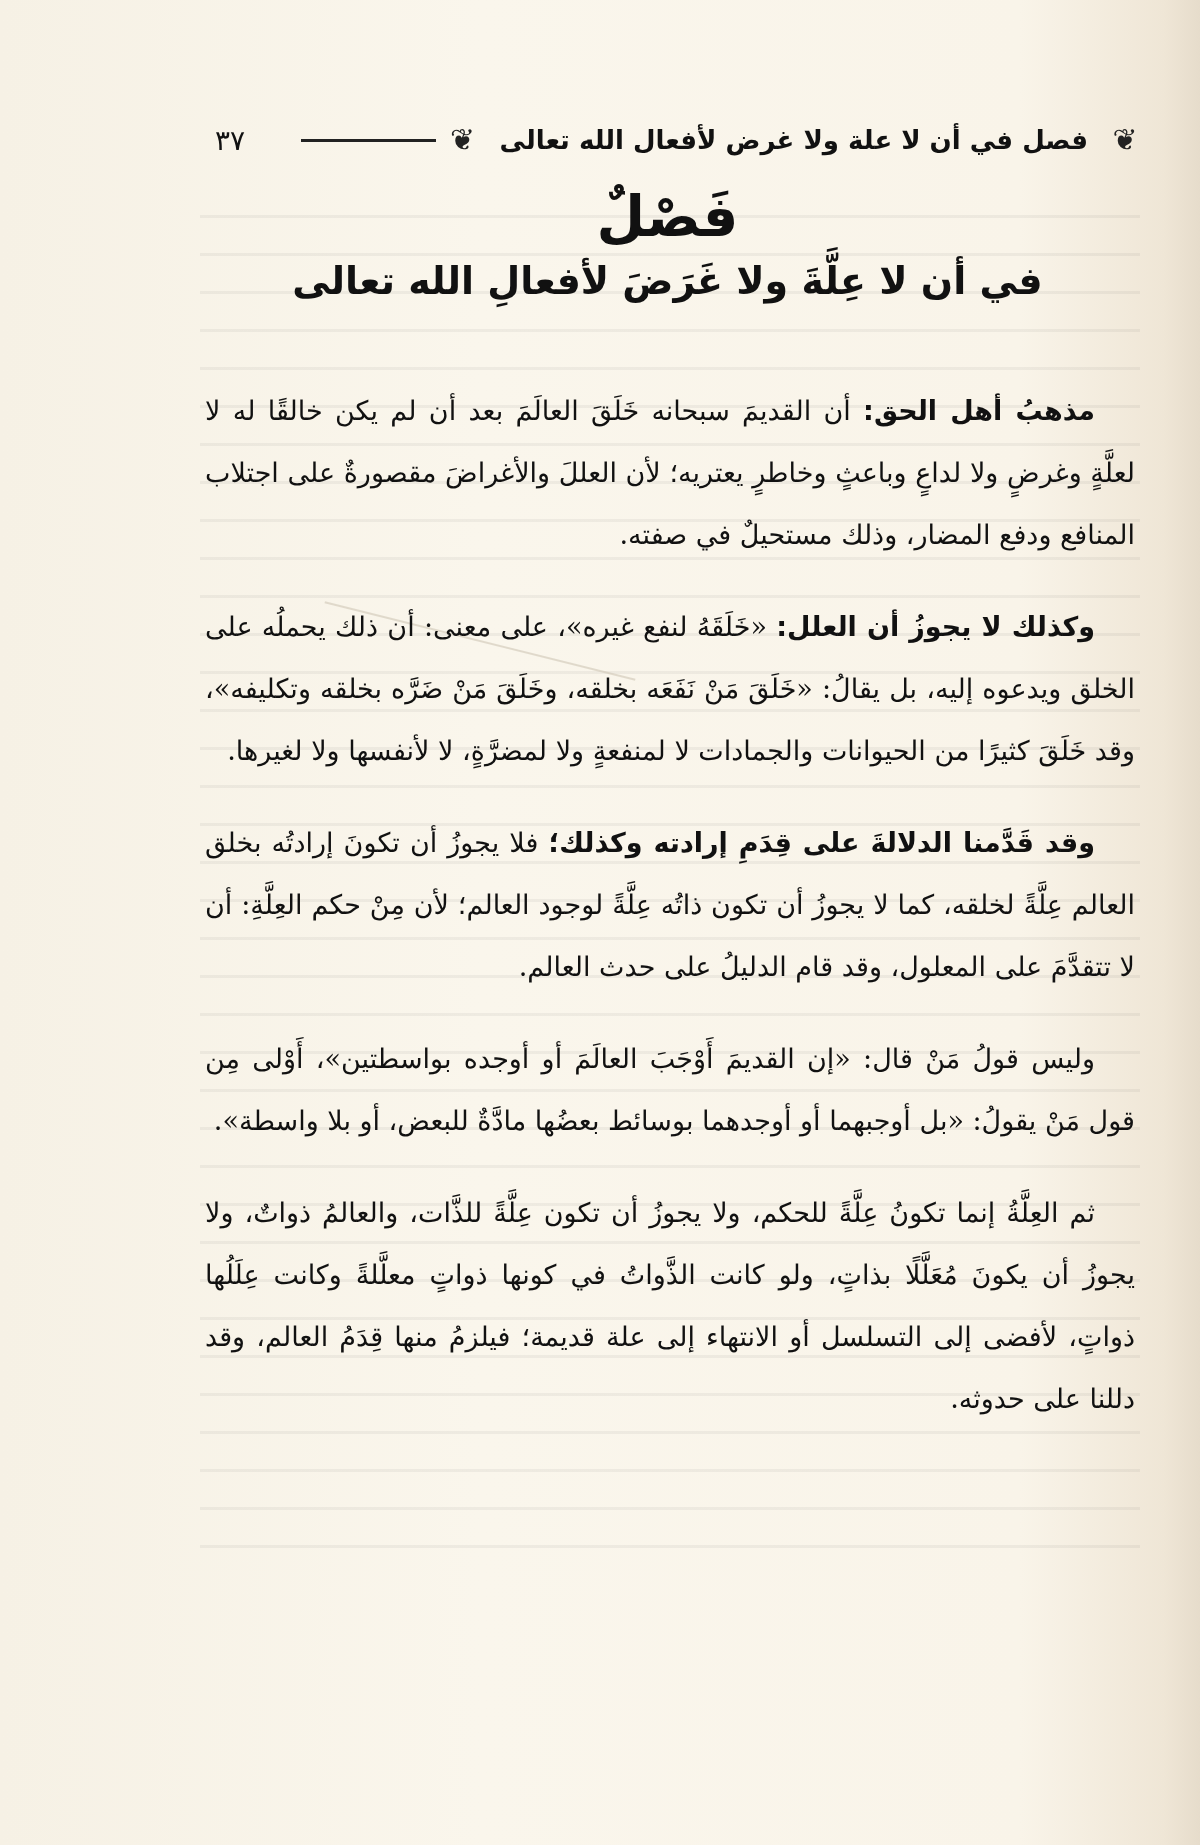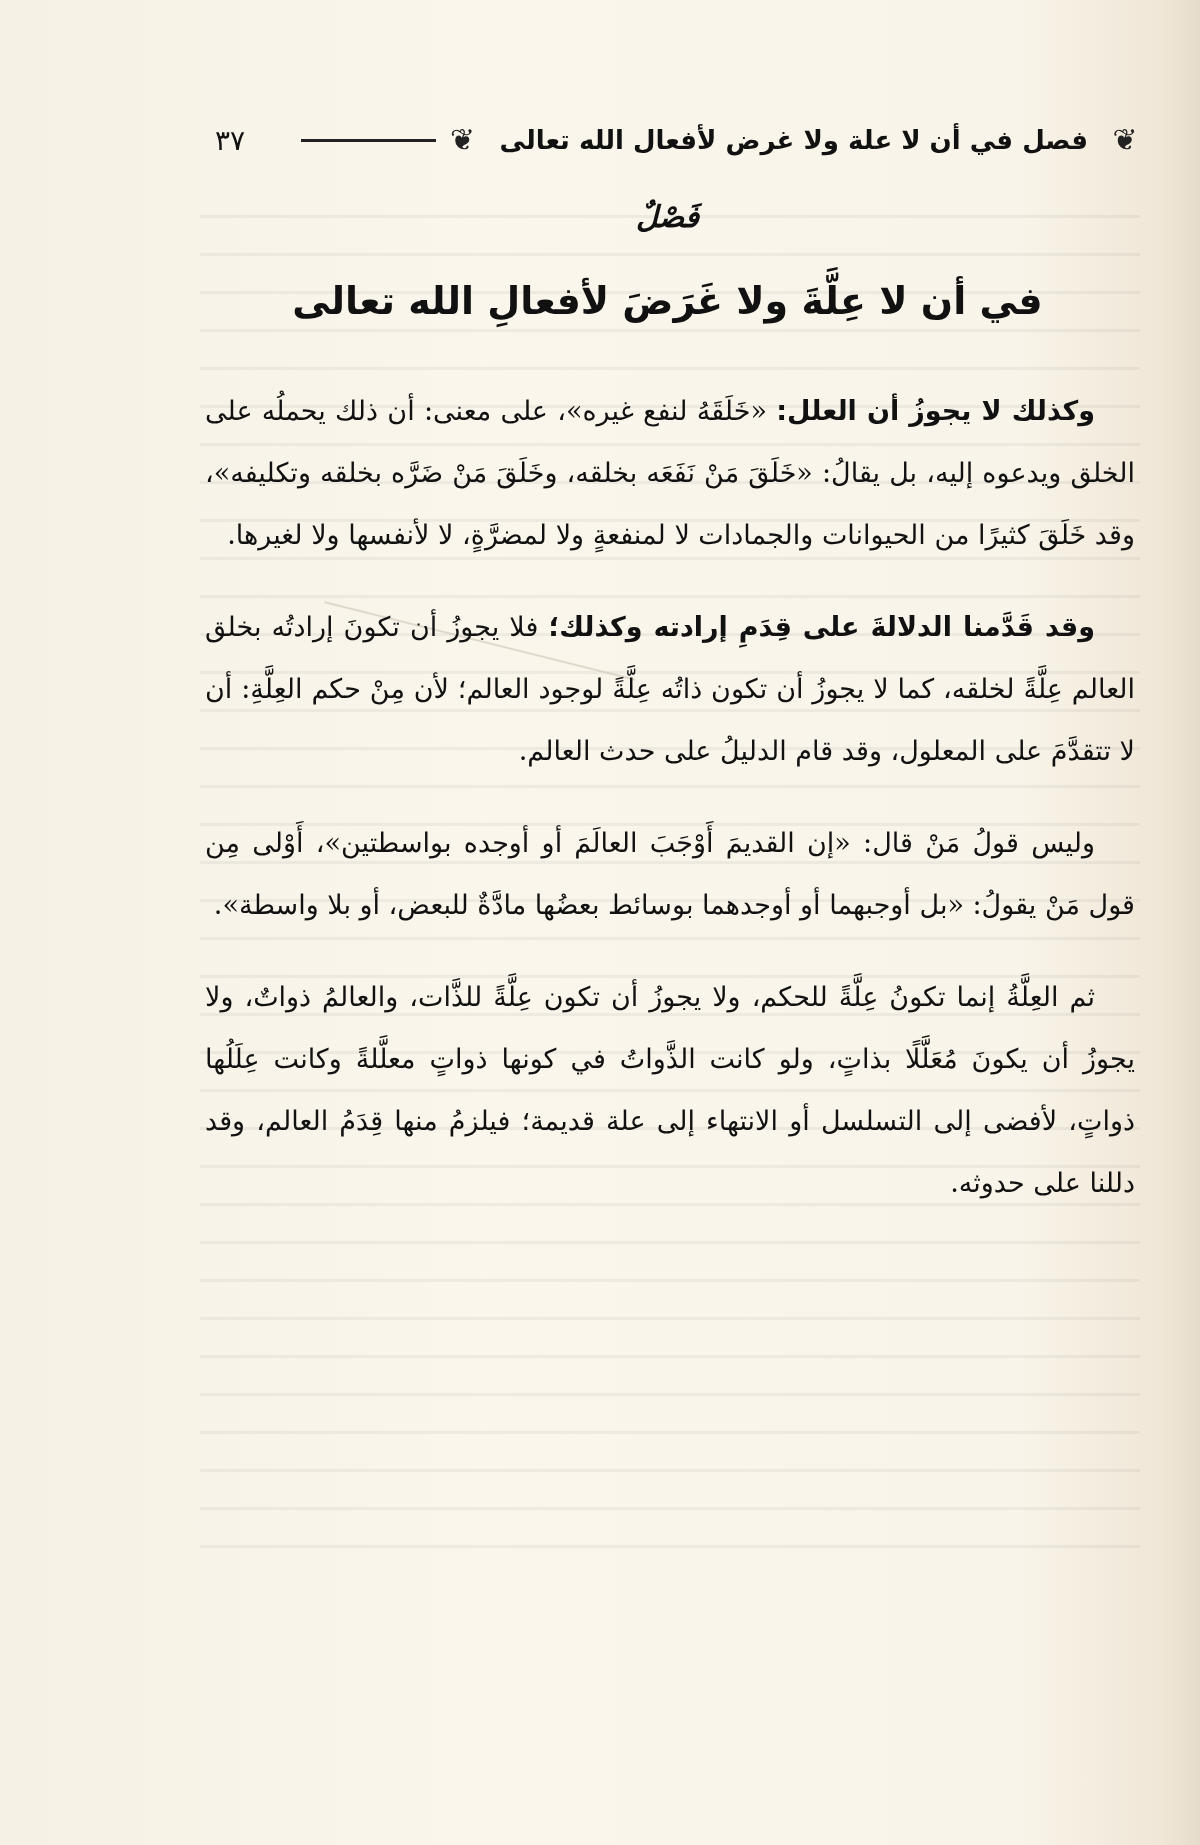--- a/index.html
+++ b/index.html
@@ -24,22 +24,22 @@
     direction:rtl; display:flex; align-items:center;
   }
   .orn { font-size:30px; color:#222; width:30px; text-align:center; line-height:1; }
   .running-title { font-size:26px; font-weight:bold; margin:0 22px; white-space:nowrap; }
   .rule { flex:1; height:3px; background:#222; margin:0 12px 0 26px; }
   .pagenum { font-size:28px; width:60px; text-align:left; font-family:"DejaVu Serif", serif;margin-left:20px; }
   .chap {
     position:absolute; top:185px; left:195px; width:945px; text-align:center;
     direction:rtl; font-weight:bold;
   }
-  .chap-title { font-size:30px; line-height:64px;font-style:italic; }
-  .chap-sub { font-size:38px; line-height:56px; margin-top:24px; }
+  .chap-title { font-size:56px; line-height:64px; }
+  .chap-sub { font-size:38px; line-height:56px; margin-top:4px; }
   .body {
     position:absolute; top:380px; left:205px; width:930px;
     direction:rtl; text-align:justify;
     font-family:"DejaVu Serif", serif;
     font-size:27px; line-height:62px;
   }
   .para { margin:0 0 30px 0; text-indent:40px; }
   .para:first-child { text-indent:40px; }
   .bold { font-weight:bold; font-family:"DejaVu Sans", sans-serif; }
   .crease {
@@ -61,18 +61,19 @@
     <span class="rule"></span>
     <span class="pagenum">٣٧</span>
   </div>
 
   <div class="chap">
     <div class="chap-title">فَصْلٌ</div>
     <div class="chap-sub">في أن لا عِلَّةَ ولا غَرَضَ لأفعالِ الله تعالى</div>
   </div>
 
   <div class="body">
+    <p class="para"><span class="bold">مذهبُ أهل الحق:</span><span> أن القديمَ سبحانه خَلَقَ العالَمَ بعد أن لم يكن خالقًا له لا لعلَّةٍ وغرضٍ ولا لداعٍ وباعثٍ وخاطرٍ يعتريه؛ لأن العللَ والأغراضَ مقصورةٌ على اجتلاب المنافع ودفع المضار، وذلك مستحيلٌ في صفته.</span></p>
     <p class="para"><span class="bold">وكذلك لا يجوزُ أن العلل:</span><span> «خَلَقَهُ لنفع غيره»، على معنى: أن ذلك يحملُه على الخلق ويدعوه إليه، بل يقالُ: «خَلَقَ مَنْ نَفَعَه بخلقه، وخَلَقَ مَنْ ضَرَّه بخلقه وتكليفه»، وقد خَلَقَ كثيرًا من الحيوانات والجمادات لا لمنفعةٍ ولا لمضرَّةٍ، لا لأنفسها ولا لغيرها.</span></p>
     <p class="para"><span class="bold">وقد قَدَّمنا الدلالةَ على قِدَمِ إرادته وكذلك؛</span><span> فلا يجوزُ أن تكونَ إرادتُه بخلق العالم عِلَّةً لخلقه، كما لا يجوزُ أن تكون ذاتُه عِلَّةً لوجود العالم؛ لأن مِنْ حكم العِلَّةِ: أن لا تتقدَّمَ على المعلول، وقد قام الدليلُ على حدث العالم.</span></p>
     <p class="para"><span class="bold"></span><span>وليس قولُ مَنْ قال: «إن القديمَ أَوْجَبَ العالَمَ أو أوجده بواسطتين»، أَوْلى مِن قول مَنْ يقولُ: «بل أوجبهما أو أوجدهما بوسائط بعضُها مادَّةٌ للبعض، أو بلا واسطة».</span></p>
     <p class="para"><span class="bold"></span><span>ثم العِلَّةُ إنما تكونُ عِلَّةً للحكم، ولا يجوزُ أن تكون عِلَّةً للذَّات، والعالمُ ذواتٌ، ولا يجوزُ أن يكونَ مُعَلَّلًا بذاتٍ، ولو كانت الذَّواتُ في كونها ذواتٍ معلَّلةً وكانت عِلَلُها ذواتٍ، لأفضى إلى التسلسل أو الانتهاء إلى علة قديمة؛ فيلزمُ منها قِدَمُ العالم، وقد دللنا على حدوثه.</span></p>
   </div>
 </div>
 
 </body></html>

